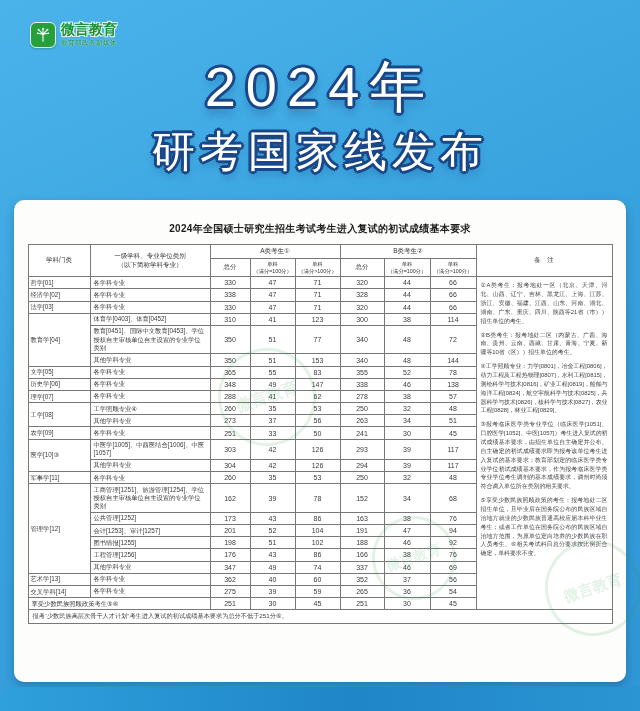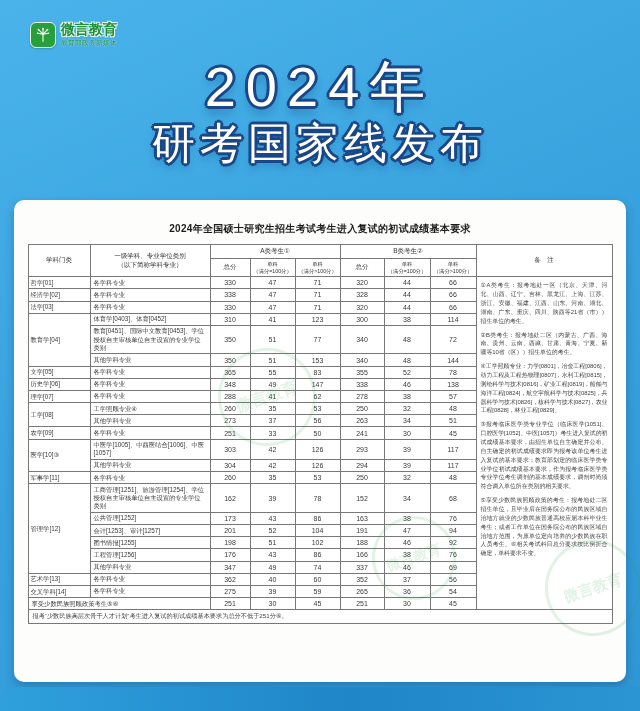--- a/index.html
+++ b/index.html
@@ -16,21 +16,21 @@
   .logo-title{font-size:14px;font-weight:bold;color:#1f9038;
     text-shadow:1px 1px 0 #eafaee,-1px -1px 0 #eafaee,1px -1px 0 #eafaee,-1px 1px 0 #eafaee;}
   .logo-sub{font-size:6.5px;color:#1f9038;margin-top:2px;letter-spacing:.5px;
     text-shadow:0 0 2px #eafaee;}
   
   .title{position:absolute;top:58px;left:0;right:0;text-align:center;color:#fff;font-weight:normal;}
   .title-l1{font-size:56px;letter-spacing:10px;line-height:1.05;
     text-shadow:-3px 0 0 #1a4787,3px 0 0 #1a4787,0 -3px 0 #1a4787,0 3px 0 #1a4787,
       -2px -2px 0 #1a4787,2px -2px 0 #1a4787,-2px 2px 0 #1a4787,2px 2px 0 #1a4787,
       0 7px 10px rgba(8,48,100,.38);}
-  .title-l2{font-size:43px;letter-spacing:5px;margin-top:4px;line-height:1.05;
+  .title-l2{font-size:43px;letter-spacing:5px;margin-top:12px;line-height:1.05;
     text-shadow:-3px 0 0 #1a4787,3px 0 0 #1a4787,0 -3px 0 #1a4787,0 3px 0 #1a4787,
       -2px -2px 0 #1a4787,2px -2px 0 #1a4787,-2px 2px 0 #1a4787,2px 2px 0 #1a4787,
       0 6px 9px rgba(8,48,100,.38);}
   
   .card{position:absolute;left:14px;top:200px;width:612px;height:482px;background:#fdfdfb;
     border-radius:10px;box-shadow:0 4px 10px rgba(0,40,80,.28);overflow:hidden;}
   .caption{margin-top:22px;text-align:center;font-size:10px;font-weight:bold;color:#1c1c1c;letter-spacing:.3px;}
   table.score{border-collapse:collapse;table-layout:fixed;width:584px;margin:8px auto 0;background:#fff;}
   .score th,.score td{border:1px solid #787878;color:#3a3a3a;overflow:hidden;}
   .score th{font-size:6.5px;font-weight:normal;padding:2px 1px;text-align:center;color:#333;}

